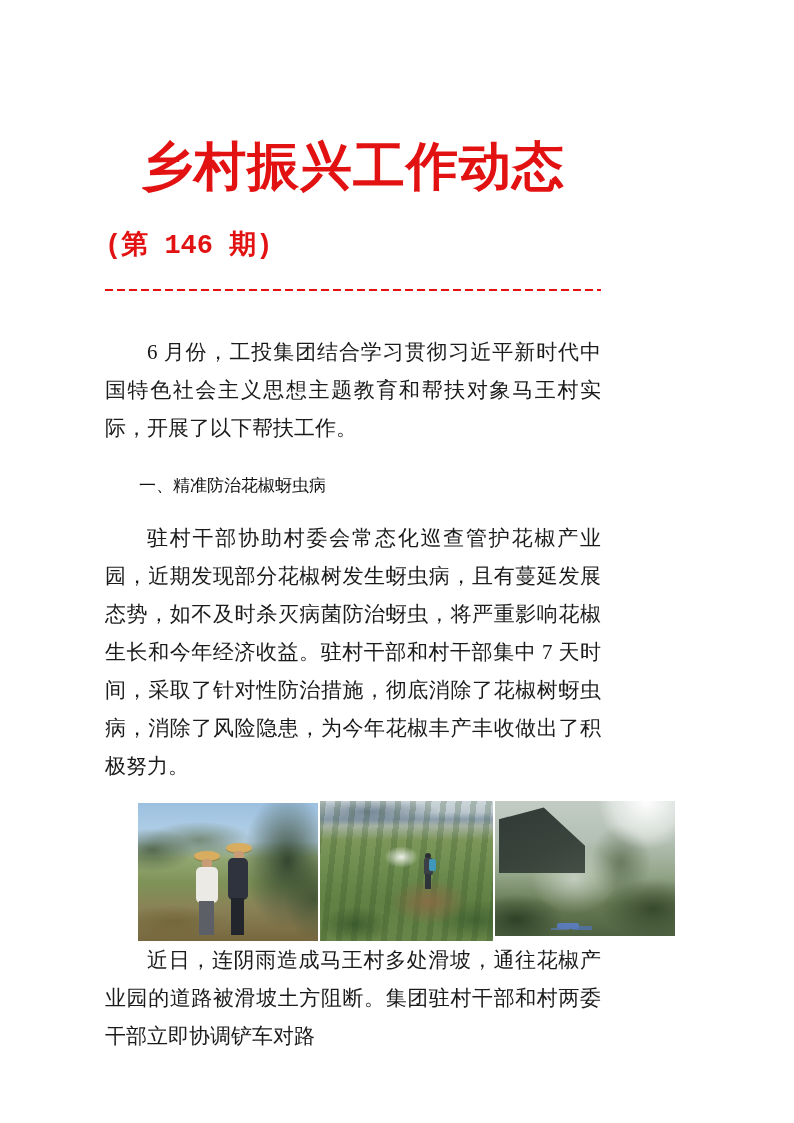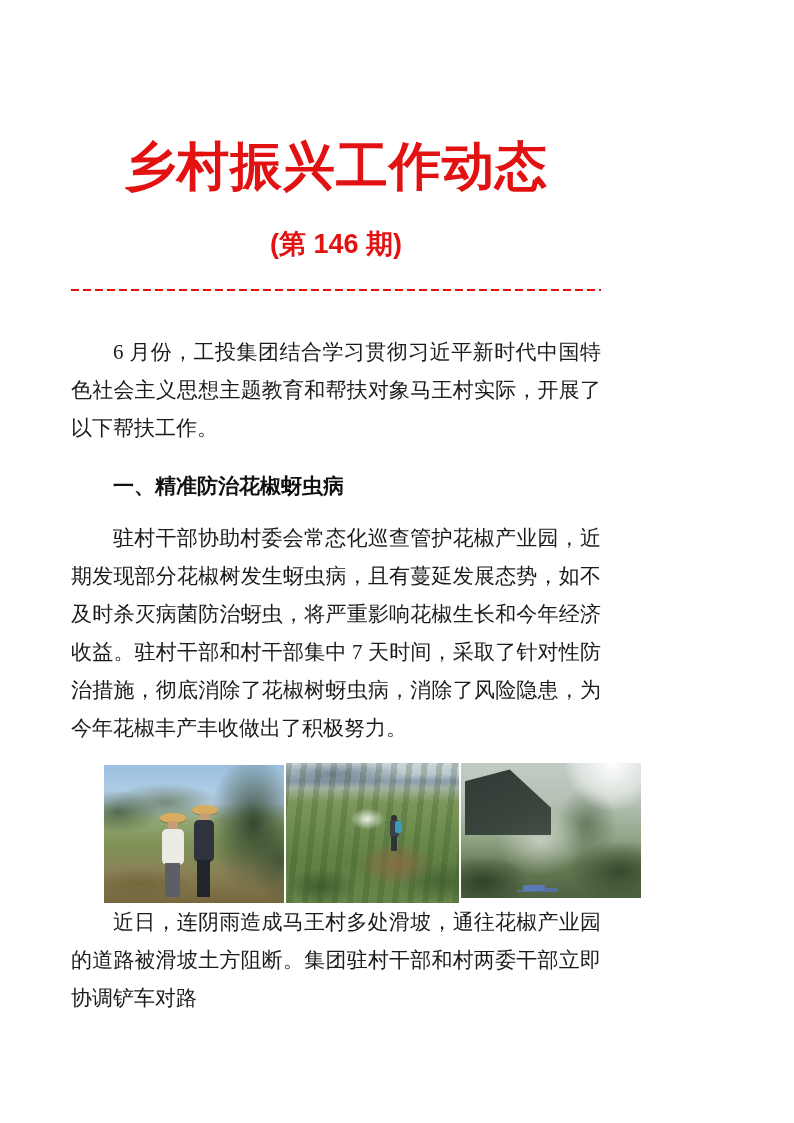--- a/index.html
+++ b/index.html
@@ -5,40 +5,40 @@
   html, body { margin:0; padding:0; background:#ffffff; }
   body {
     width:794px; height:1123px;
     font-family:"Liberation Serif","DejaVu Serif",serif;
     color:#1b1b1b;
     overflow:hidden;
   }
   .page {
     box-sizing:border-box;
     width:695px; height:1123px;
-    padding:136px 94px 0 71px;
+    padding:136px 94px 0 105px;
     background:#fff;
   }
   .doc-title {
     margin:0;
     text-align:center;
     font-size:52px;
     font-weight:bold;
     line-height:1.2;
     color:var(--accent,#e31212);
     letter-spacing:1px;
     font-family:"Liberation Serif","DejaVu Serif",serif;
   }
   .doc-issue {
     margin-top:28px;
-    text-align:center;
+    text-align:left;
     font-size:27px;
     font-weight:bold;
     color:var(--accent,#e31212);
-    font-family:Liberation Sans, sans-serif;
+    font-family:Liberation Mono, monospace;
   }
   .divider {
     margin-top:27px;
     height:3px;
     background:repeating-linear-gradient(90deg,
       var(--accent,#e31212) 0 8px, transparent 8px 12px);
     background-size:100% 2px;
     background-repeat:no-repeat;
     background-position:0 0;
   }
@@ -46,23 +46,23 @@
     margin:0;
     font-size:21px;
     line-height:38px;
     text-align:justify;
     text-indent:2em;
     color:#1b1b1b;
   }
   .intro { margin-top:41px; }
   .section-heading {
     margin:20px 0 14px 0;
-    font-size:21px;
+    font-size:17px;
     line-height:38px;
-    font-weight:bold;
+    font-weight:normal;
     color:#111;
     text-indent:2em;
     font-family:"Liberation Sans","DejaVu Sans",sans-serif;
   }
   .section-heading.second { margin:32px 0 18px 0; }
 
   
   .photo-row {
     margin:16px 0 0 33px;
     width:537px;

